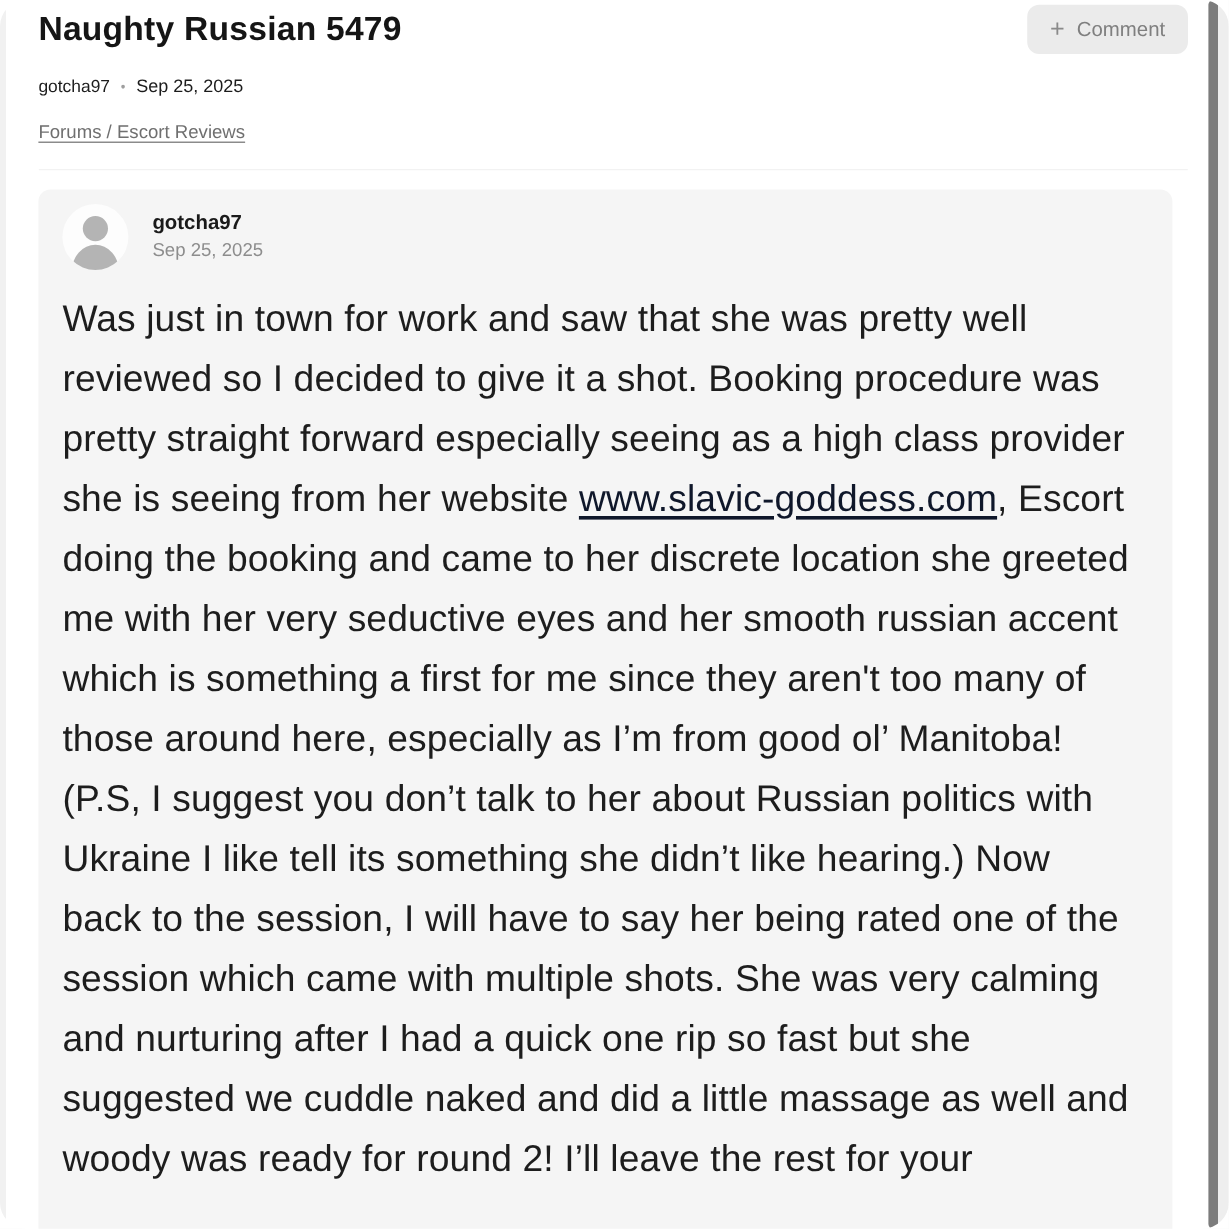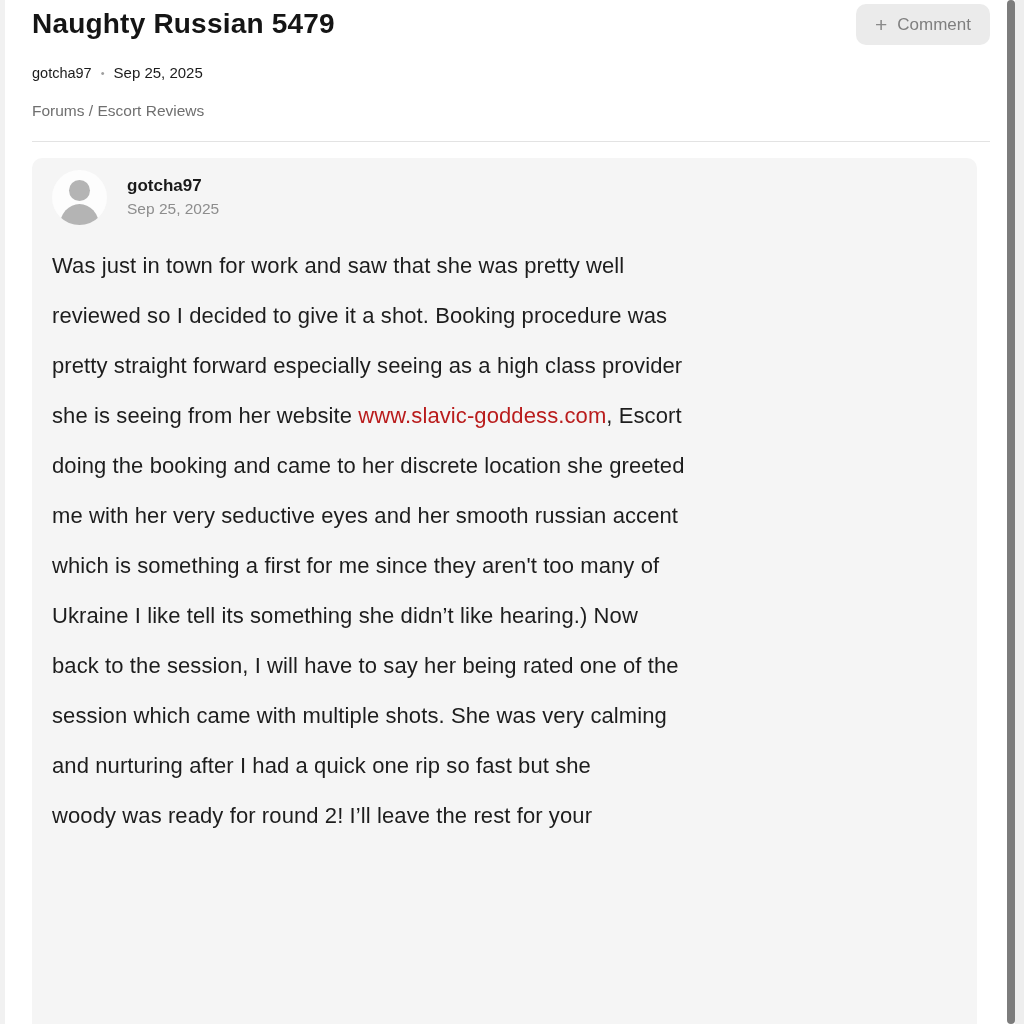--- a/index.html
+++ b/index.html
@@ -1,15 +1,15 @@
 <!DOCTYPE html>
 <html><head>
 <meta charset="utf-8">
 <style>
-  * { margin: 0; padding: 0; box-sizing: border-box; }
+  * { margin: 0; padding: 0; box-sizing: border-box; border-radius: 22px; }
   html, body {
     width: 1024px; height: 1024px;
     overflow: hidden;
     background: #ffffff;
     font-family: "Liberation Sans", sans-serif;
   }
   .page { position: relative; width: 1024px; height: 1024px; background: #fff; }
 
   
   .edge-left {
@@ -42,21 +42,21 @@
   .meta-row {
     display: flex; align-items: center; gap: 9px;
     margin-top: 24px; font-size: 15px; color: #1f1f1f;
   }
   .meta-author { font-size: 14.5px; color: #1c1c1c; }
   .meta-dot { color: #9e9e9e; font-size: 11px; }
   .meta-date { font-size: 15px; color: #1c1c1c; }
 
   .breadcrumb-row { margin-top: 21px; }
   .breadcrumb-link {
-    font-size: 15.5px; color: #6f6f6f; 
+    font-size: 15.5px; color: #6f6f6f; text-decoration: underline;
     text-underline-offset: 3px; cursor: pointer; margin-top: 28px;
   }
 
   .divider {
     margin: 21px 34px 0 32px; border: none;
     border-top: 1px solid #e3e3e3; height: 0;
   }
 
   
   .post-card {
@@ -77,24 +77,24 @@
   .avatar .shoulders {
     position: absolute; left: 8px; top: 34px; width: 39px; height: 24px;
     border-radius: 50% 50% 0 0 / 90% 90% 0 0; background: #b4b4b4;
   }
   .post-author-block { display: flex; flex-direction: column; gap: 4px; }
   .post-author { font-size: 17px; font-weight: 700; color: #1a1a1a; }
   .post-date { font-size: 15.5px; color: #8d8d8d; }
 
   .post-body { margin-top: 16px; color: #1d1d1d; }
   .body-line {
-    font-size: 22px; line-height: 50px; height: 50px;
+    font-size: 31px; line-height: 50px; height: 50px;
     white-space: nowrap; letter-spacing: 0.1px;
   }
-  .post-link { color: #b91c1c; text-underline-offset: 4px; cursor: pointer; }
+  .post-link { color: #0f172a; text-decoration: underline; text-underline-offset: 4px; cursor: pointer; }
 </style>
 </head>
 <body>
 
 <div class="page">
 
   <div class="edge-left"></div>
 
   <div class="header">
     <h1 class="thread-title">Naughty Russian 5479</h1>
@@ -130,24 +130,27 @@
     </div>
 
     <div class="post-body">
       <div class="body-line">Was just in town for work and saw that she was pretty well</div>
       <div class="body-line">reviewed so I decided to give it a shot. Booking procedure was</div>
       <div class="body-line">pretty straight forward especially seeing as a high class provider</div>
       <div class="body-line"><span>she is seeing from her website </span><a class="post-link">www.slavic-goddess.com</a><span>, Escort</span></div>
       <div class="body-line">doing the booking and came to her discrete location she greeted</div>
       <div class="body-line">me with her very seductive eyes and her smooth russian accent</div>
       <div class="body-line">which is something a first for me since they aren't too many of</div>
+      <div class="body-line">those around here, especially as I’m from good ol’ Manitoba!</div>
+      <div class="body-line">(P.S, I suggest you don’t talk to her about Russian politics with</div>
       <div class="body-line">Ukraine I like tell its something she didn’t like hearing.) Now</div>
       <div class="body-line">back to the session, I will have to say her being rated one of the</div>
       <div class="body-line">session which came with multiple shots. She was very calming</div>
       <div class="body-line">and nurturing after I had a quick one rip so fast but she</div>
+      <div class="body-line">suggested we cuddle naked and did a little massage as well and</div>
       <div class="body-line">woody was ready for round 2! I’ll leave the rest for your</div>
     </div>
   </div>
 
   <div class="scroll-track"></div>
   <div class="scroll-thumb"></div>
 
 </div>
 
 </body></html>

